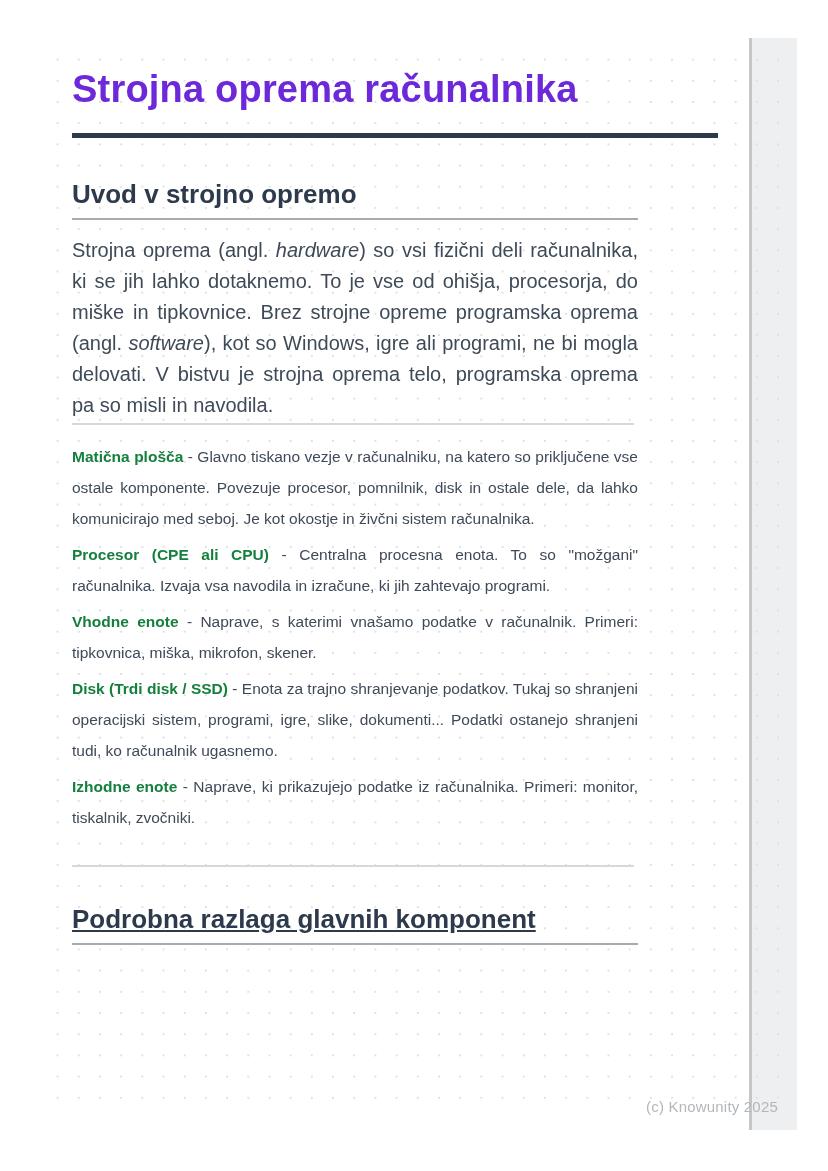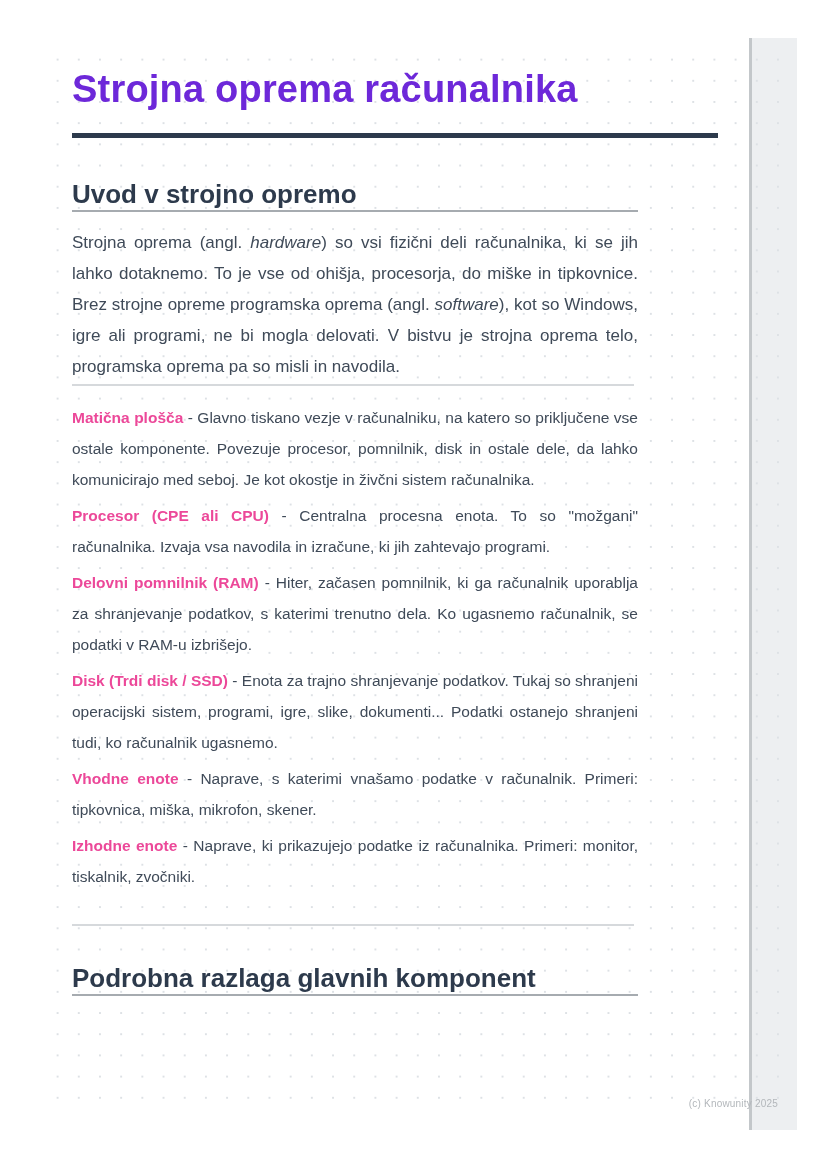--- a/index.html
+++ b/index.html
@@ -58,59 +58,60 @@
     height: 5px;
     background: #2d3a4c;
   }
 
   .section-heading {
     margin: 40px 0 0 0;
     font-size: 26px;
     font-weight: 700;
     color: #2d3a4c;
     line-height: 32px;
+    padding-bottom: 8px;
     border-bottom: 2px solid #a6abb0;
   }
-  .section-heading.last { margin-top: 36px; }
+  .section-heading.last { margin-top: 36px; text-decoration: underline; }
 
   .body-par {
     margin: 15px 0 0 0;
-    font-size: 17px;
+    font-size: 20px;
     line-height: 31px;
     text-align: justify;
     color: #3f4a58;
   }
   .body-par em { font-style: italic; }
 
   .defs { margin-top: 16px; }
   .def-par {
     margin: 0 0 5px 0;
     font-size: 15.5px;
     line-height: 31px;
     text-align: justify;
     color: #3f4a58;
   }
   .def-par strong {
     font-weight: 700;
-    color: #ec4899;
+    color: #15803d;
   }
 
   .section-divider {
     border: none;
     border-top: 2px solid #d6d9dc;
     width: 562px;
     margin: 2px 0 0 0;
   }
   .section-divider.second { margin-top: 32px; }
 
   .page-footer {
     position: absolute;
     top: 1098px;
     right: 50px;
-    font-size: 10px;
+    font-size: 15px;
     color: #b3b7bb;
     z-index: 3;
     letter-spacing: 0.2px;
   }
 </style>
 </head>
 <body>
 
 <div class="side-strip"></div>
 <div class="dot-field"></div>
@@ -130,30 +131,26 @@
   <div class="defs">
     <p class="def-par">
       <strong>Matična plošča</strong>
       <span>- Glavno tiskano vezje v računalniku, na katero so priključene vse ostale komponente. Povezuje procesor, pomnilnik, disk in ostale dele, da lahko komunicirajo med seboj. Je kot okostje in živčni sistem računalnika.</span>
     </p>
     <p class="def-par">
       <strong>Procesor (CPE ali CPU)</strong>
       <span>- Centralna procesna enota. To so "možgani" računalnika. Izvaja vsa navodila in izračune, ki jih zahtevajo programi.</span>
     </p>
     <p class="def-par">
-      <strong>Delovni pomnilnik (RAM)</strong>
-      <span>- Hiter, začasen pomnilnik, ki ga računalnik uporablja za shranjevanje podatkov, s katerimi trenutno dela. Ko ugasnemo računalnik, se podatki v RAM-u izbrišejo.</span>
+      <strong>Vhodne enote</strong>
+      <span>- Naprave, s katerimi vnašamo podatke v računalnik. Primeri: tipkovnica, miška, mikrofon, skener.</span>
     </p>
     <p class="def-par">
       <strong>Disk (Trdi disk / SSD)</strong>
       <span>- Enota za trajno shranjevanje podatkov. Tukaj so shranjeni operacijski sistem, programi, igre, slike, dokumenti... Podatki ostanejo shranjeni tudi, ko računalnik ugasnemo.</span>
-    </p>
-    <p class="def-par">
-      <strong>Vhodne enote</strong>
-      <span>- Naprave, s katerimi vnašamo podatke v računalnik. Primeri: tipkovnica, miška, mikrofon, skener.</span>
     </p>
     <p class="def-par">
       <strong>Izhodne enote</strong>
       <span>- Naprave, ki prikazujejo podatke iz računalnika. Primeri: monitor, tiskalnik, zvočniki.</span>
     </p>
   </div>
 
   <hr class="section-divider second">
 
   <h2 class="section-heading last">Podrobna razlaga glavnih komponent</h2>

